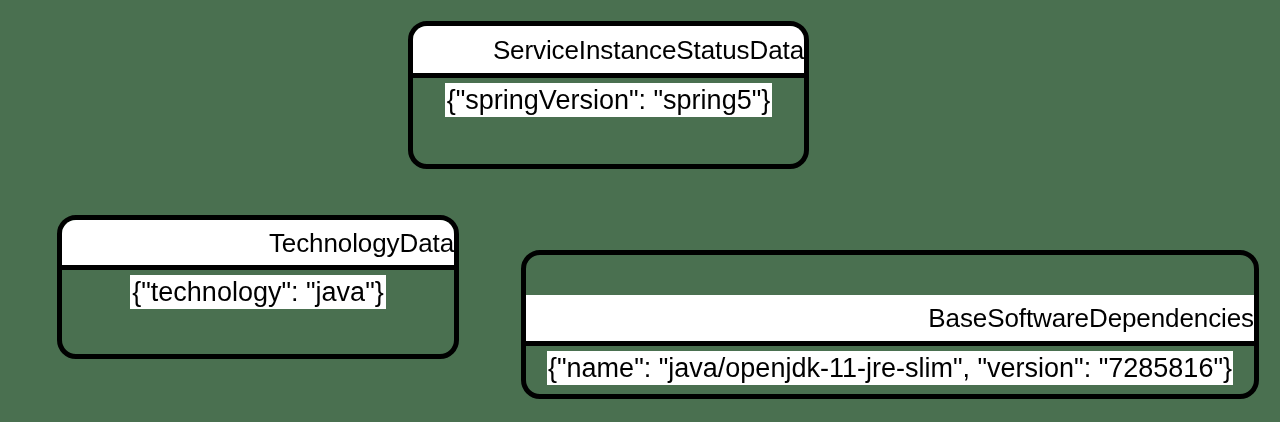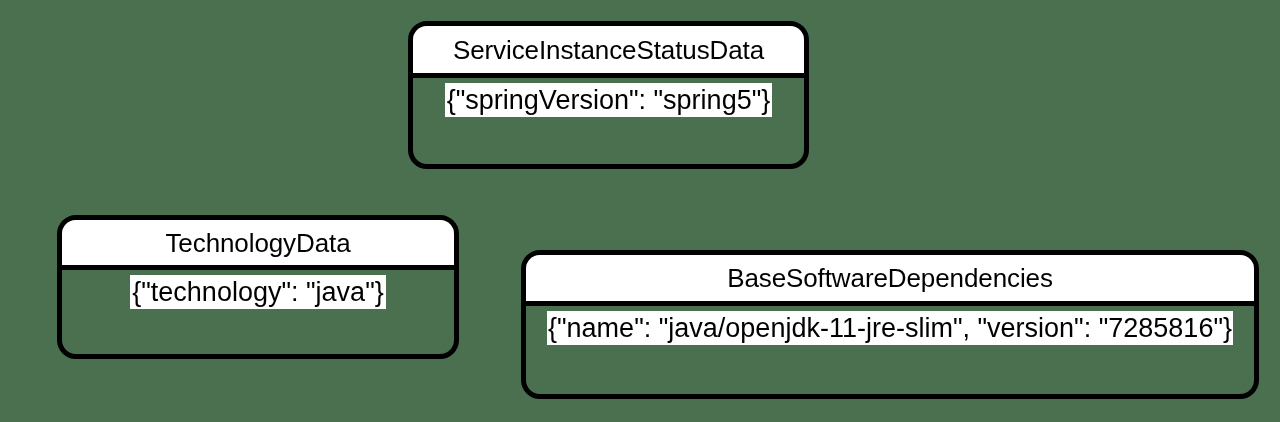--- a/index.html
+++ b/index.html
@@ -32,21 +32,21 @@
   .uml-header {
     box-sizing: border-box;
     background: #ffffff;
     color: #000000;
     text-align: center;
     border-bottom: 5px solid #000000;
     white-space: nowrap;
     overflow: hidden;
     display: flex;
     align-items: center;
-    justify-content: center;
+    justify-content: flex-end;
   }
   .uml-title {
     font-size: 26px;
     line-height: 30px;
     letter-spacing: -0.1px;
     color: #000000;
   }
   .uml-body {
     box-sizing: border-box;
     background: transparent;
@@ -106,20 +106,21 @@
 
   
   #box-base-software-dependencies {
     left: 521px;
     top: 250px;
     width: 738px;
     height: 149px;
   }
   #box-base-software-dependencies .uml-header {
     height: 51px;
+    margin-top: 40px;
   }
   #box-base-software-dependencies .uml-body {
     height: 88px;
   }
   #box-base-software-dependencies .uml-attr-row {
     top: 5px;
   }
   #box-base-software-dependencies .uml-attr {
     font-size: 27px;
     padding: 0 1px;

